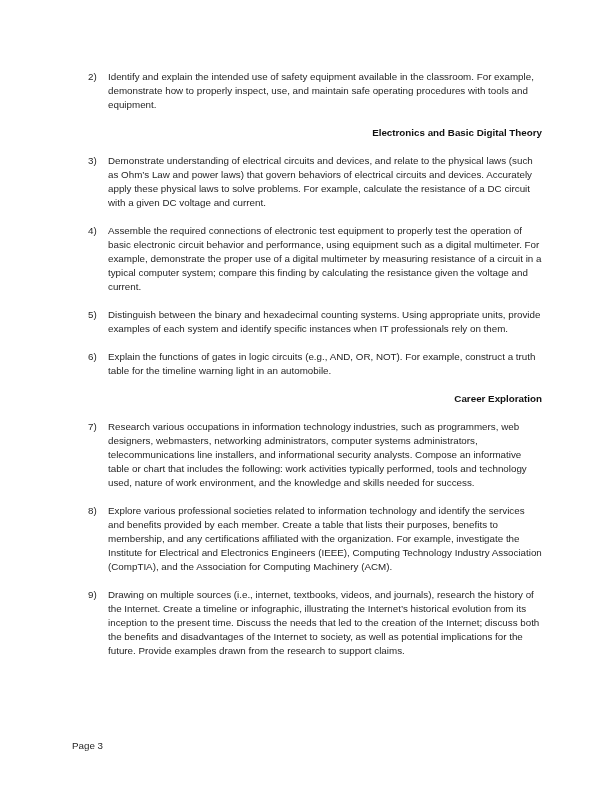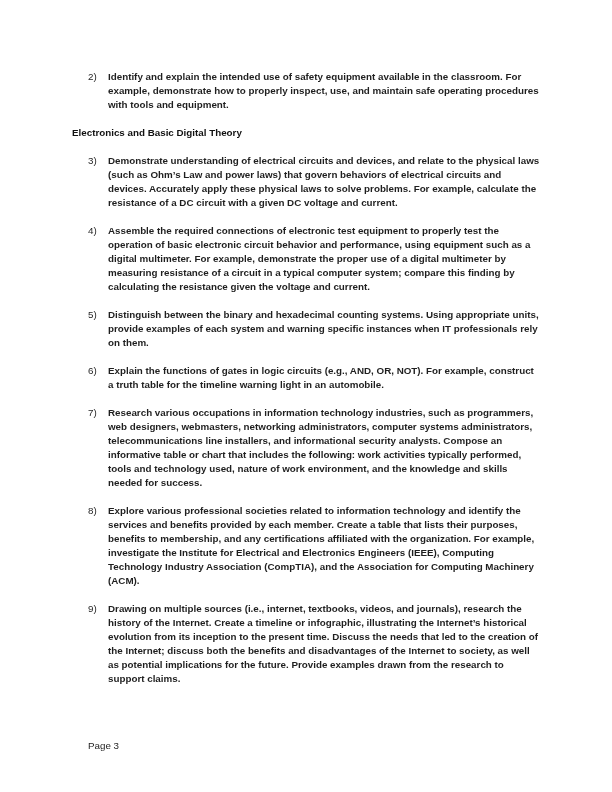--- a/index.html
+++ b/index.html
@@ -22,38 +22,38 @@
   .content {
     position: absolute;
     left: 72px;
     top: 70px;
     width: 470px;
   }
   .section-heading {
     font-weight: bold;
     color: #111111;
     margin: 0 0 14px 0;
+    text-align: right;
   }
   .list-item {
     display: flex;
     margin: 0 0 14px 0;
   }
   .item-number {
     flex: 0 0 20px;
     margin-left: 16px;
     text-align: left;
   }
   .item-text {
     flex: 1;
     text-align: left;
-    font-weight: bold;
   }
   .footer {
     position: absolute;
-    left: 88px;
+    left: 72px;
     top: 739px;
   }
 </style>
 </head>
 <body>
 
 <div class="page">
   <div class="content" id="content">
       <div class="list-item">
         <span class="item-number">2)</span>
@@ -63,26 +63,27 @@
       <div class="list-item">
         <span class="item-number">3)</span>
         <span class="item-text">Demonstrate understanding of electrical circuits and devices, and relate to the physical laws (such as Ohm’s Law and power laws) that govern behaviors of electrical circuits and devices. Accurately apply these physical laws to solve problems. For example, calculate the resistance of a DC circuit with a given DC voltage and current.</span>
       </div>
       <div class="list-item">
         <span class="item-number">4)</span>
         <span class="item-text">Assemble the required connections of electronic test equipment to properly test the operation of basic electronic circuit behavior and performance, using equipment such as a digital multimeter. For example, demonstrate the proper use of a digital multimeter by measuring resistance of a circuit in a typical computer system; compare this finding by calculating the resistance given the voltage and current.</span>
       </div>
       <div class="list-item">
         <span class="item-number">5)</span>
-        <span class="item-text">Distinguish between the binary and hexadecimal counting systems. Using appropriate units, provide examples of each system and warning specific instances when IT professionals rely on them.</span>
+        <span class="item-text">Distinguish between the binary and hexadecimal counting systems. Using appropriate units, provide examples of each system and identify specific instances when IT professionals rely on them.</span>
       </div>
       <div class="list-item">
         <span class="item-number">6)</span>
         <span class="item-text">Explain the functions of gates in logic circuits (e.g., AND, OR, NOT). For example, construct a truth table for the timeline warning light in an automobile.</span>
       </div>
+      <div class="section-heading">Career Exploration</div>
       <div class="list-item">
         <span class="item-number">7)</span>
         <span class="item-text">Research various occupations in information technology industries, such as programmers, web designers, webmasters, networking administrators, computer systems administrators, telecommunications line installers, and informational security analysts. Compose an informative table or chart that includes the following: work activities typically performed, tools and technology used, nature of work environment, and the knowledge and skills needed for success.</span>
       </div>
       <div class="list-item">
         <span class="item-number">8)</span>
         <span class="item-text">Explore various professional societies related to information technology and identify the services and benefits provided by each member. Create a table that lists their purposes, benefits to membership, and any certifications affiliated with the organization. For example, investigate the Institute for Electrical and Electronics Engineers (IEEE), Computing Technology Industry Association (CompTIA), and the Association for Computing Machinery (ACM).</span>
       </div>
       <div class="list-item">
         <span class="item-number">9)</span>

